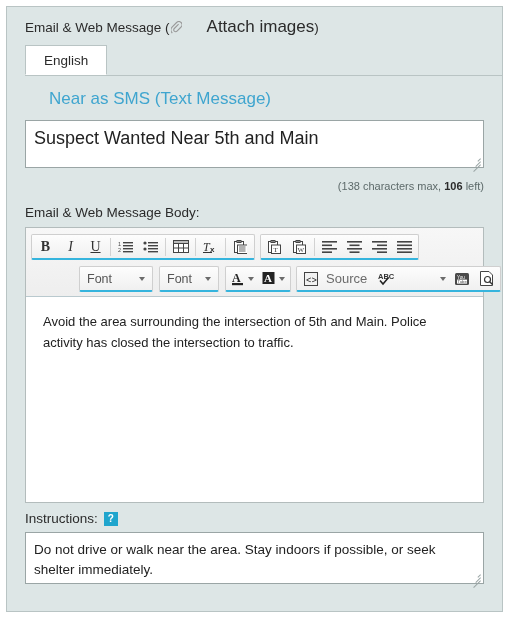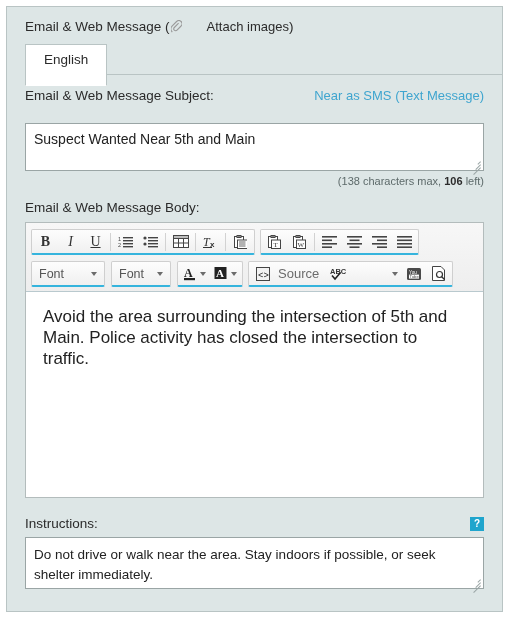--- a/index.html
+++ b/index.html
@@ -50,21 +50,21 @@
   .tabstrip {
     position: relative;
     height: 30px;
     margin: 9px 0 0 18px;
     border-bottom: 1px solid #b9c4c4;
   }
   .tab {
     position: absolute;
     left: 0;
     top: 0;
-    height: 42px;
+    height: 30px;
     line-height: 29px;
     padding: 0 18px;
     background: #ffffff;
     border: 1px solid #b9c4c4;
     border-bottom: 1px solid #ffffff;
     box-sizing: border-box;
     font-size: 13.5px;
     color: #2b2b2b;
     z-index: 2;
   }
@@ -78,37 +78,37 @@
     display: flex;
     align-items: baseline;
     justify-content: space-between;
     margin-top: 13px;
   }
   .field-label {
     font-size: 13.5px;
     color: #2b2b2b;
   }
   .link {
-    font-size: 13px;
+    font-size: 17px;
     color: #3fa5cf;
     text-decoration: none;
     cursor: pointer;
     padding-left: 24px;
   }
 
   .subject-box {
-    margin-top: 20px;
+    margin-top: 11px;
     width: 100%;
     height: 48px;
     box-sizing: border-box;
     border: 1px solid #9aa5a5;
     background: #ffffff;
     padding: 7px 8px;
     font-family: "Liberation Sans", sans-serif;
-    font-size: 14px;
+    font-size: 18px;
     color: #222222;
     resize: none;
     outline: none;
     overflow: hidden;
     display: block;
     position: relative;
   }
   .subject-wrap { position: relative; }
   .grip {
     position: absolute;
@@ -128,21 +128,21 @@
     transform: rotate(-45deg);
   }
   .grip i:nth-child(1) { bottom: 1px; width: 10px; }
   .grip i:nth-child(2) { bottom: 4px; width: 7px; }
   .grip i:nth-child(3) { bottom: 7px; width: 4px; }
 
   .counter {
     text-align: right;
     font-size: 11px;
     color: #5d6a6a;
-    margin-top: 4px;
+    margin-top: 12px;
   }
   .counter b { color: #2b2b2b; }
 
   
   .editor {
     margin-top: 7px;
     border: 1px solid #b3bcbc;
     background: #ffffff;
     box-sizing: border-box;
   }
@@ -150,21 +150,21 @@
     background: linear-gradient(to bottom, #f7f7f7 0%, #eeeeee 100%);
     border-bottom: 1px solid #b9c9ce;
     padding: 4px 5px 0 5px;
   }
   .tb-row {
     display: flex;
     align-items: center;
     height: 30px;
     gap: 0;
   }
-  .tb-row.row2 { height: 34px; }
+  .tb-row.row2 { height: 34px; margin-left: 48px; }
 
   .tb-group {
     display: flex;
     align-items: center;
     height: 26px;
     background: linear-gradient(to bottom, #fdfdfd 0%, #f0f0f0 100%);
     border: 1px solid #cfcfcf;
     border-radius: 2px;
     border-bottom: 2px solid #35b4dd;
     margin-right: 5px;
@@ -220,21 +220,21 @@
     color: #6b6b6b;
     padding: 0 6px 0 3px;
     cursor: pointer;
   }
 
   .edit-area {
     height: 205px;
     background: #ffffff;
     padding: 14px 17px;
     box-sizing: border-box;
-    font-size: 17px;
+    font-size: 13px;
     line-height: 21px;
     color: #222222;
     outline: none;
     overflow: hidden;
   }
 
   .statusbar {
     position: relative;
     height: 24px;
     background: linear-gradient(to bottom, #efefef 0%, #d9d9d9 100%);
@@ -258,26 +258,25 @@
     bottom: 3px;
     width: 0;
     height: 0;
     border-left: 11px solid transparent;
     border-bottom: 11px solid #808080;
     cursor: nwse-resize;
   }
 
   
   .instr-label {
-    margin-top: 18px;
+    margin-top: 8px;
     font-size: 13.5px;
     color: #2b2b2b;
     display: flex;
     align-items: center;
-    justify-content: space-between;
   }
   .help-icon {
     display: inline-flex;
     align-items: center;
     justify-content: center;
     width: 14px;
     height: 14px;
     background: #1fa5cd;
     color: #ffffff;
     font-size: 10px;
@@ -315,21 +314,20 @@
         </svg></span><a class="link" style="color:#2b2b2b;text-decoration:none;">Attach images</a><span>)</span>
   </div>
 
   <div class="tabstrip">
     <div class="tab">English</div>
   </div>
 
   <div class="panel-body">
 
     <div class="field-row">
-      <span class="field-label">Email &amp; Web Message Subject:</span>
       <a class="link">Near as SMS (Text Message)</a>
     </div>
     <div class="subject-wrap">
       <textarea class="subject-box" placeholder="" style="">Suspect Wanted Near 5th and Main</textarea>
       <span class="grip">
           <i></i>
           <i></i>
           <i></i>
         </span>
     </div>

